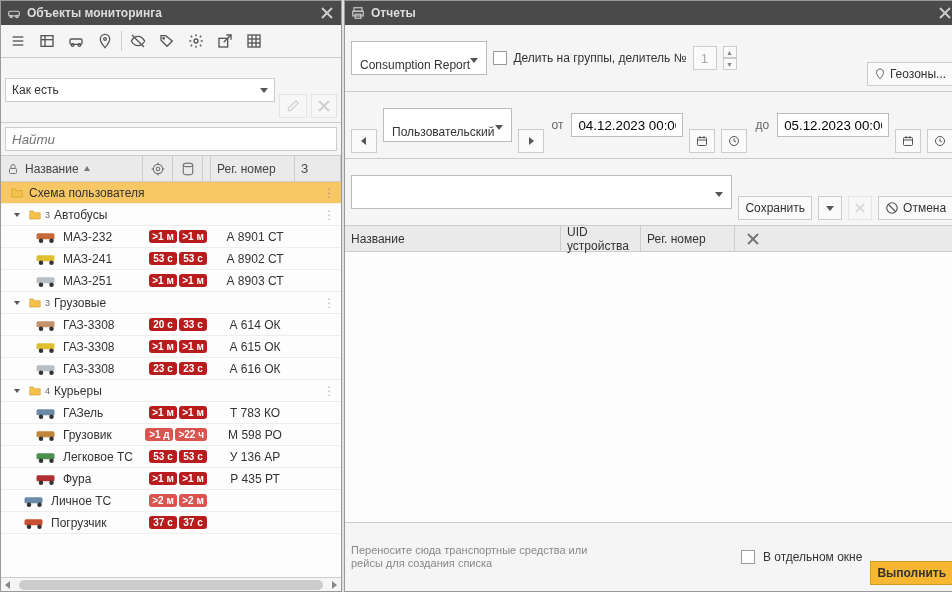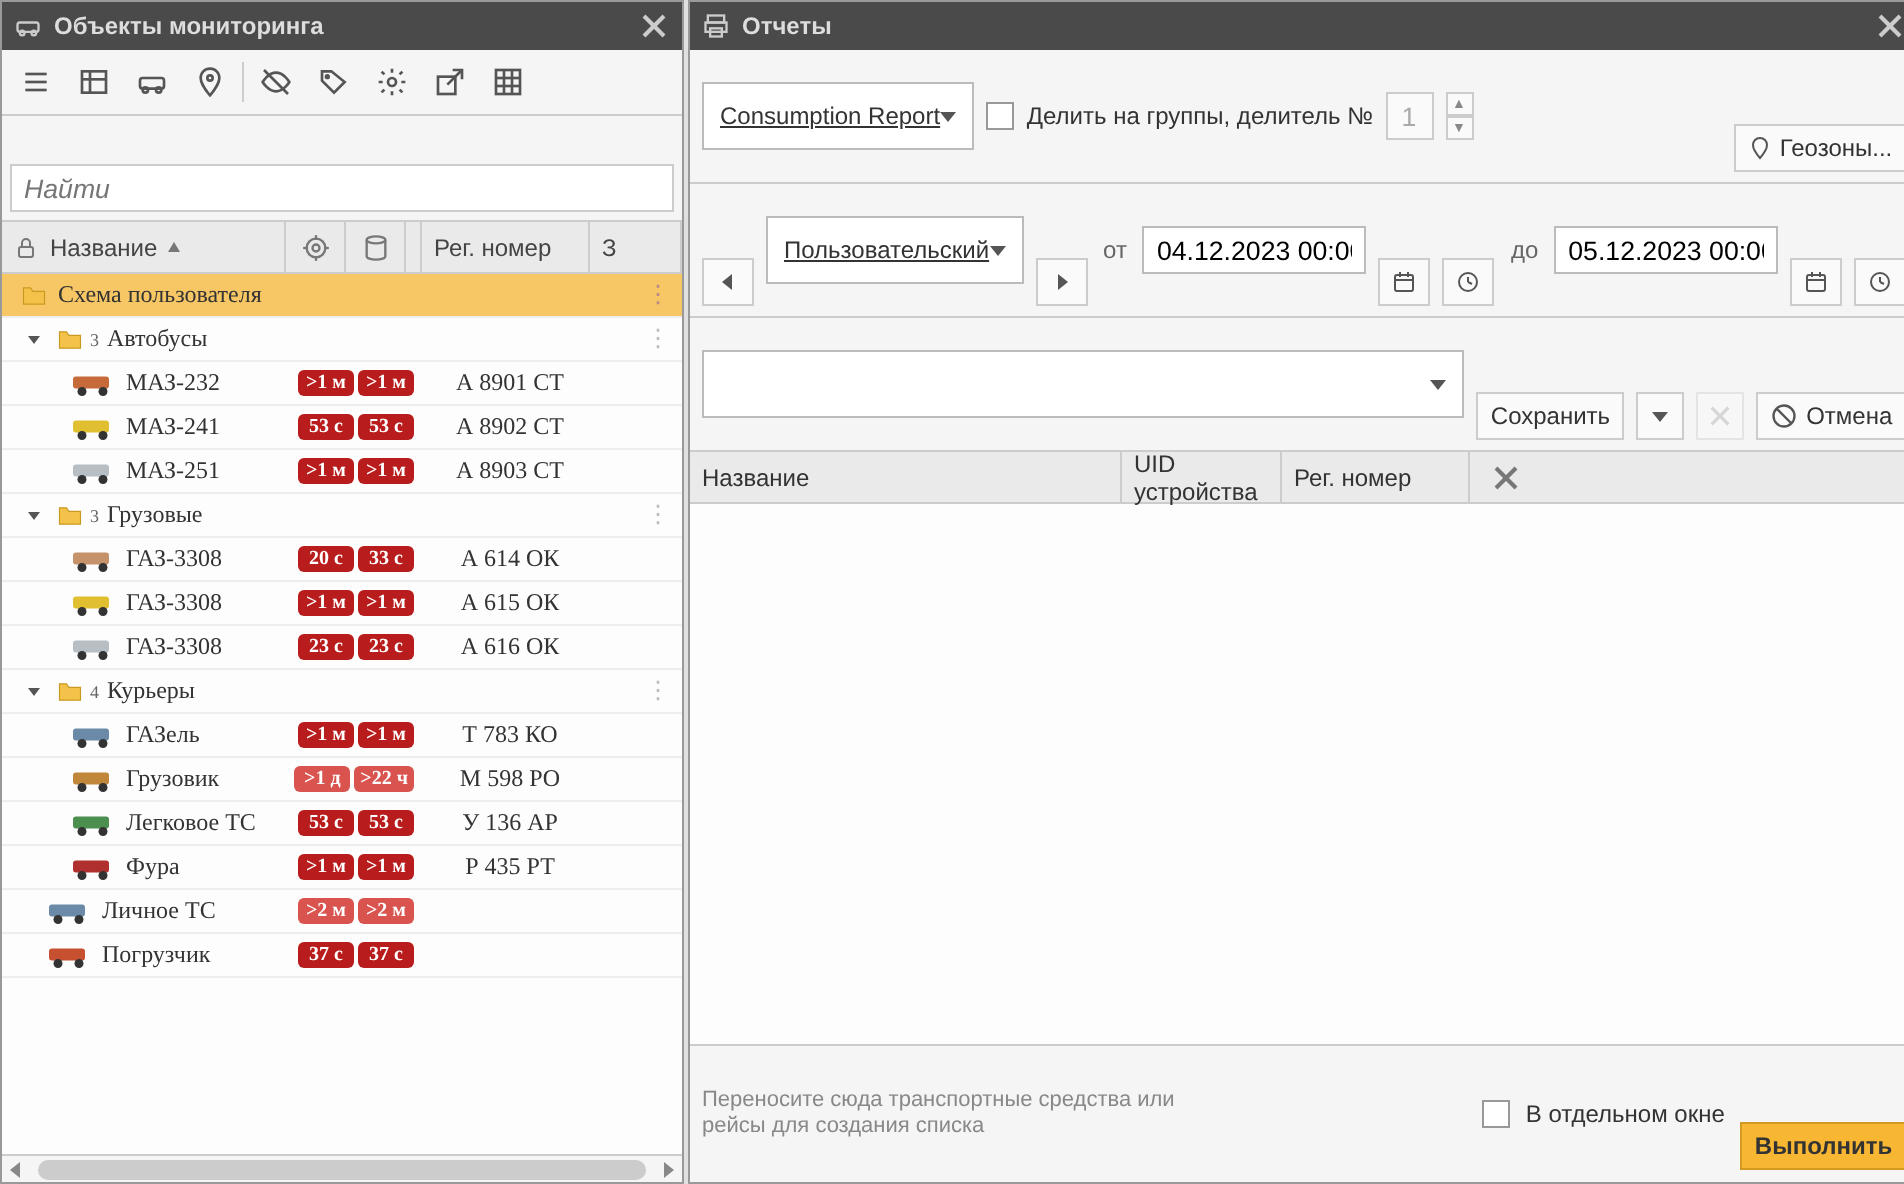--- a/index.html
+++ b/index.html
@@ -17,45 +17,45 @@
     .toolbar { display: flex; align-items: center; padding: 4px; border-bottom: 1px solid #ccc; gap: 3px; background: #f5f5f5; }
     .tool-btn { display: flex; align-items: center; justify-content: center; width: 26px; height: 24px; border: 1px solid transparent; border-radius: 3px; cursor: pointer; }
 
     .row-ctrl { display: flex; align-items: center; padding: 4px; border-bottom: 1px solid #ccc; gap: 4px; background: #f5f5f5; }
     .select-like { flex: 1; display: flex; align-items: center; justify-content: space-between; height: 24px; padding: 0 6px; border: 1px solid #ccc; background: #fff; cursor: pointer; }
     .btn { display: flex; align-items: center; justify-content: center; height: 24px; padding: 0 6px; border: 1px solid #ccc; background: #fafafa; cursor: pointer; gap: 4px; margin-top: 32px; }
     .btn-disabled { opacity: 0.4; cursor: default; }
     .btn-primary { background: #f7b733; border-color: #d49920; font-weight: bold; }
 
     .search-row { padding: 4px; border-bottom: 1px solid #ccc; background: #f5f5f5; }
-    .search-input { width: 100%; height: 24px; padding: 0 6px; border: 1px solid #ccc; color: #999; font-style: italic; margin-top: 20px; }
+    .search-input { width: 100%; height: 24px; padding: 0 6px; border: 1px solid #ccc; color: #999; font-style: italic; }
 
     .grid-header { display: flex; background: #eaeaea; border-bottom: 1px solid #ccc; height: 26px; }
     .grid-header .cell { display: flex; align-items: center; padding: 0 6px; border-right: 1px solid #ccc; color: #444; font-size: 12px; }
     .sort-asc { margin-left: 4px; }
 
-    .tree { flex: 1; overflow-y: auto; font-size: 12px; font-family: Liberation Serif, serif; }
+    .tree { flex: 1; overflow-y: auto; font-size: 12px; }
     .tree-row { display: flex; align-items: center; height: 22px; border-bottom: 1px solid #eee; }
     .tree-row.selected { background: #f7c765; }
     .cell-name { display: flex; align-items: center; gap: 4px; width: 142px; overflow: hidden; padding-right: 6px; }
     .cell-badges { display: flex; gap: 2px; width: 70px; justify-content: flex-end; padding-right: 6px; }
     .cell-reg { width: 84px; text-align: center; }
     .expander { width: 12px; display: inline-flex; justify-content: center; cursor: pointer; }
     .indent { display: inline-block; }
     .badge { display: inline-block; min-width: 28px; padding: 1px 3px; border-radius: 3px; color: #fff; font-size: 10px; text-align: center; font-weight: bold; }
     .badge-green { background: #b91c1c; }
     .badge-red { background: #d9534f; }
     .node-count { font-size: 9px; vertical-align: super; color: #666; margin-left: -2px; }
 
     .scroll-footer { height: 14px; background: #f5f5f5; border-top: 1px solid #ccc; display: flex; align-items: center; }
     .scroll-thumb { width: 320px; height: 10px; background: #ccc; border-radius: 5px; margin: 0 4px; }
     .scroll-arrow { width: 10px; height: 10px; margin: 0 2px; }
 
     .rpt-row { display: flex; align-items: center; gap: 6px; padding: 5px 6px; border-bottom: 1px solid #ccc; background: #f5f5f5; }
-    .rpt-dropdown { flex: 1; display: flex; align-items: center; justify-content: space-between; height: 24px; padding: 16px 8px; border: 1px solid #bbb; background: #fff; cursor: pointer; text-decoration: underline; }
+    .rpt-dropdown { flex: 1; display: flex; justify-content: space-between; height: 24px; padding: 16px 8px; border: 1px solid #bbb; background: #fff; cursor: pointer; }
     .checkbox { width: 14px; height: 14px; border: 1px solid #999; background: #fff; cursor: pointer; }
     .num-input { width: 24px; height: 24px; padding: 0 4px; border: 1px solid #ccc; background: #fafafa; color: #aaa; text-align: center; }
     .spinner-btns { display: flex; flex-direction: column; }
     .spinner-btn { width: 14px; height: 12px; border: 1px solid #ccc; background: #fafafa; font-size: 7px; display: flex; align-items: center; justify-content: center; color:#888; }
     .date-input { width: 112px; height: 24px; padding: 0 6px; border: 1px solid #bbb; background: #fff; }
 
     .rpt-grid-header { display: flex; background: #eaeaea; border-bottom: 1px solid #ccc; height: 26px; }
     .rpt-grid-header .cell { display: flex; align-items: center; padding: 0 6px; border-right: 1px solid #ccc; }
     .rpt-body { flex: 1; }
 
@@ -145,20 +145,37 @@
           <svg width="16" height="16" viewBox="0 0 24 24" fill="none" stroke="#555" stroke-width="2">
             <rect x="3" y="3" width="18" height="18"></rect>
             <line x1="3" y1="9" x2="21" y2="9"></line>
             <line x1="3" y1="15" x2="21" y2="15"></line>
             <line x1="9" y1="3" x2="9" y2="21"></line>
             <line x1="15" y1="3" x2="15" y2="21"></line>
           </svg>
         </div>
     </div>
 
+    <div class="row-ctrl">
+      <div class="select-like">
+        <span>Как есть</span>
+        <span class="caret-down"></span>
+      </div>
+      <div class="btn btn-disabled">
+          <svg width="14" height="14" viewBox="0 0 24 24" fill="none" stroke="#999" stroke-width="2">
+            <path d="M17 3l4 4L8 20H4v-4L17 3z"></path>
+          </svg>
+        </div>
+      <div class="btn btn-disabled">
+          <svg width="12" height="12" viewBox="0 0 12 12" stroke="#999" stroke-width="2">
+            <line x1="1" y1="1" x2="11" y2="11"></line>
+            <line x1="11" y1="1" x2="1" y2="11"></line>
+          </svg>
+        </div>
+    </div>
 
     <div class="search-row">
       <input class="search-input" placeholder="Найти" style="">
     </div>
 
     <div class="grid-header">
       <div class="cell" style="width:142px">
         <svg width="12" height="12" viewBox="0 0 24 24" fill="none" stroke="#777" stroke-width="2">
             <rect x="5" y="11" width="14" height="10" rx="2"></rect>
             <path d="M8 11V7a4 4 0 118 0v4"></path>

